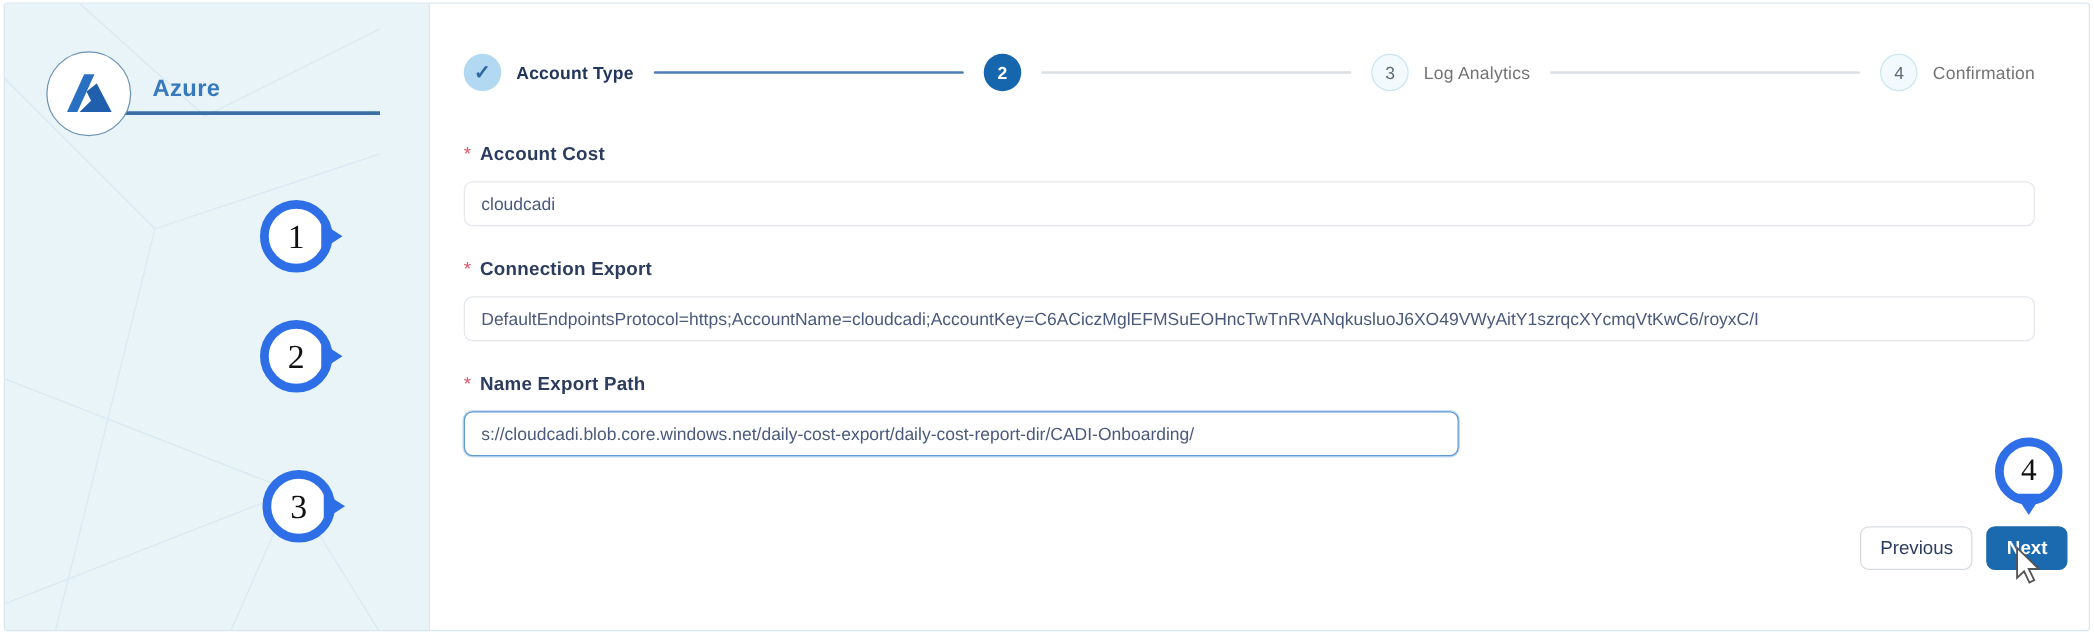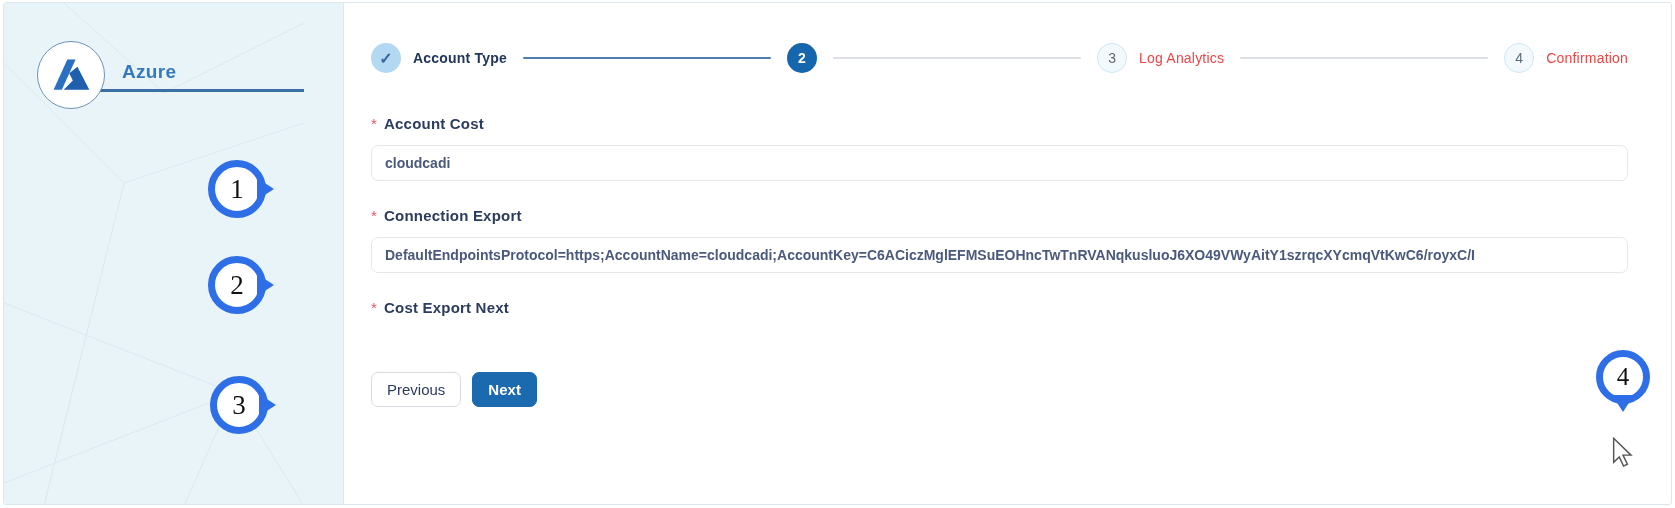--- a/index.html
+++ b/index.html
@@ -55,44 +55,44 @@
   .step { display: flex; align-items: center; flex: 0 0 auto; }
   .step-circle {
     width: 30px; height: 30px; border-radius: 50%;
     display: flex; align-items: center; justify-content: center;
     font-size: 14px; font-weight: 700; flex: 0 0 auto;
   }
   .step-circle.done { background: #b3d9f2; color: #35679f; font-size: 16px; }
   .step-circle.active { background: #1566ad; color: #ffffff; }
   .step-circle.upcoming { background: #f2fafd; border: 1px solid #cde6f4; color: #5d6a77; font-weight: 400; }
   .step-label { margin-left: 12px; font-size: 14px; font-weight: 700; color: #22365c; letter-spacing: 0.2px; white-space: nowrap; }
-  .step-label.upcoming { color: #ef4444; font-weight: 400; }
+  .step-label.upcoming { color: #737373; font-weight: 400; }
   .connector { flex: 1 1 auto; height: 2px; margin: 0 16px; border-radius: 1px; }
   .connector.done { background: #4d7db3; }
   .connector.upcoming { background: #dcdfe3; }
   
   .form-area { margin-top: 42px; }
   .field { margin-bottom: 26px; }
   .field-label { display: flex; align-items: baseline; font-size: 15px; font-weight: 700; color: #2c3c5e; margin-bottom: 13px; letter-spacing: 0.2px; }
   .req { color: #e0556a; margin-right: 7px; font-weight: 400; font-size: 15px; }
   .text-input {
     width: 100%; height: 36px;
     border: 1px solid #e4e8ec; border-radius: 7px;
     padding: 0 13px;
     font-family: "Liberation Sans", sans-serif;
     font-size: 14px; color: #4b5a7c;
     background: #ffffff; outline: none;
-    white-space: nowrap; overflow: hidden; font-weight: bold;
+    white-space: nowrap; overflow: hidden;
   }
   .text-input.focused {
     width: 796px;
     border: 1px solid #5f9bd5;
     box-shadow: 0 0 0 1px rgba(95,155,213,0.35);
   }
-  .actions { display: flex; gap: 11px; margin-top: 56px; margin-right: -26px; }
+  .actions { display: flex; justify-content: flex-end; gap: 11px; margin-top: 56px; margin-right: -26px; }
   .btn {
     height: 35px; padding: 0 15px;
     border-radius: 7px; font-family: "Liberation Sans", sans-serif;
     font-size: 15px; cursor: pointer;
   }
   .btn-secondary { background: #ffffff; border: 1px solid #d8dce2; color: #2c3c5e; }
   .btn-primary { background: #1b69ae; border: 1px solid #1b69ae; color: #ffffff; font-weight: bold; }
   
   .pin {
     position: absolute;
@@ -183,22 +183,23 @@
         <div class="field-label">
           <span class="req">*</span>
           <span>Connection Export</span>
         </div>
         <input class="text-input" type="text" value="DefaultEndpointsProtocol=https;AccountName=cloudcadi;AccountKey=C6ACiczMglEFMSuEOHncTwTnRVANqkusluoJ6XO49VWyAitY1szrqcXYcmqVtKwC6/royxC/I" style="">
       </div>
 
       <div class="field">
         <div class="field-label">
           <span class="req">*</span>
-          <span>Cost Export Next</span>
+          <span>Name Export Path</span>
         </div>
+        <input class="text-input focused" type="text" value="s://cloudcadi.blob.core.windows.net/daily-cost-export/daily-cost-report-dir/CADI-Onboarding/" style="">
       </div>
 
       <div class="actions">
         <button class="btn btn-secondary">Previous</button>
         <button class="btn btn-primary">Next</button>
       </div>
 
     </div>
   </main>
 

